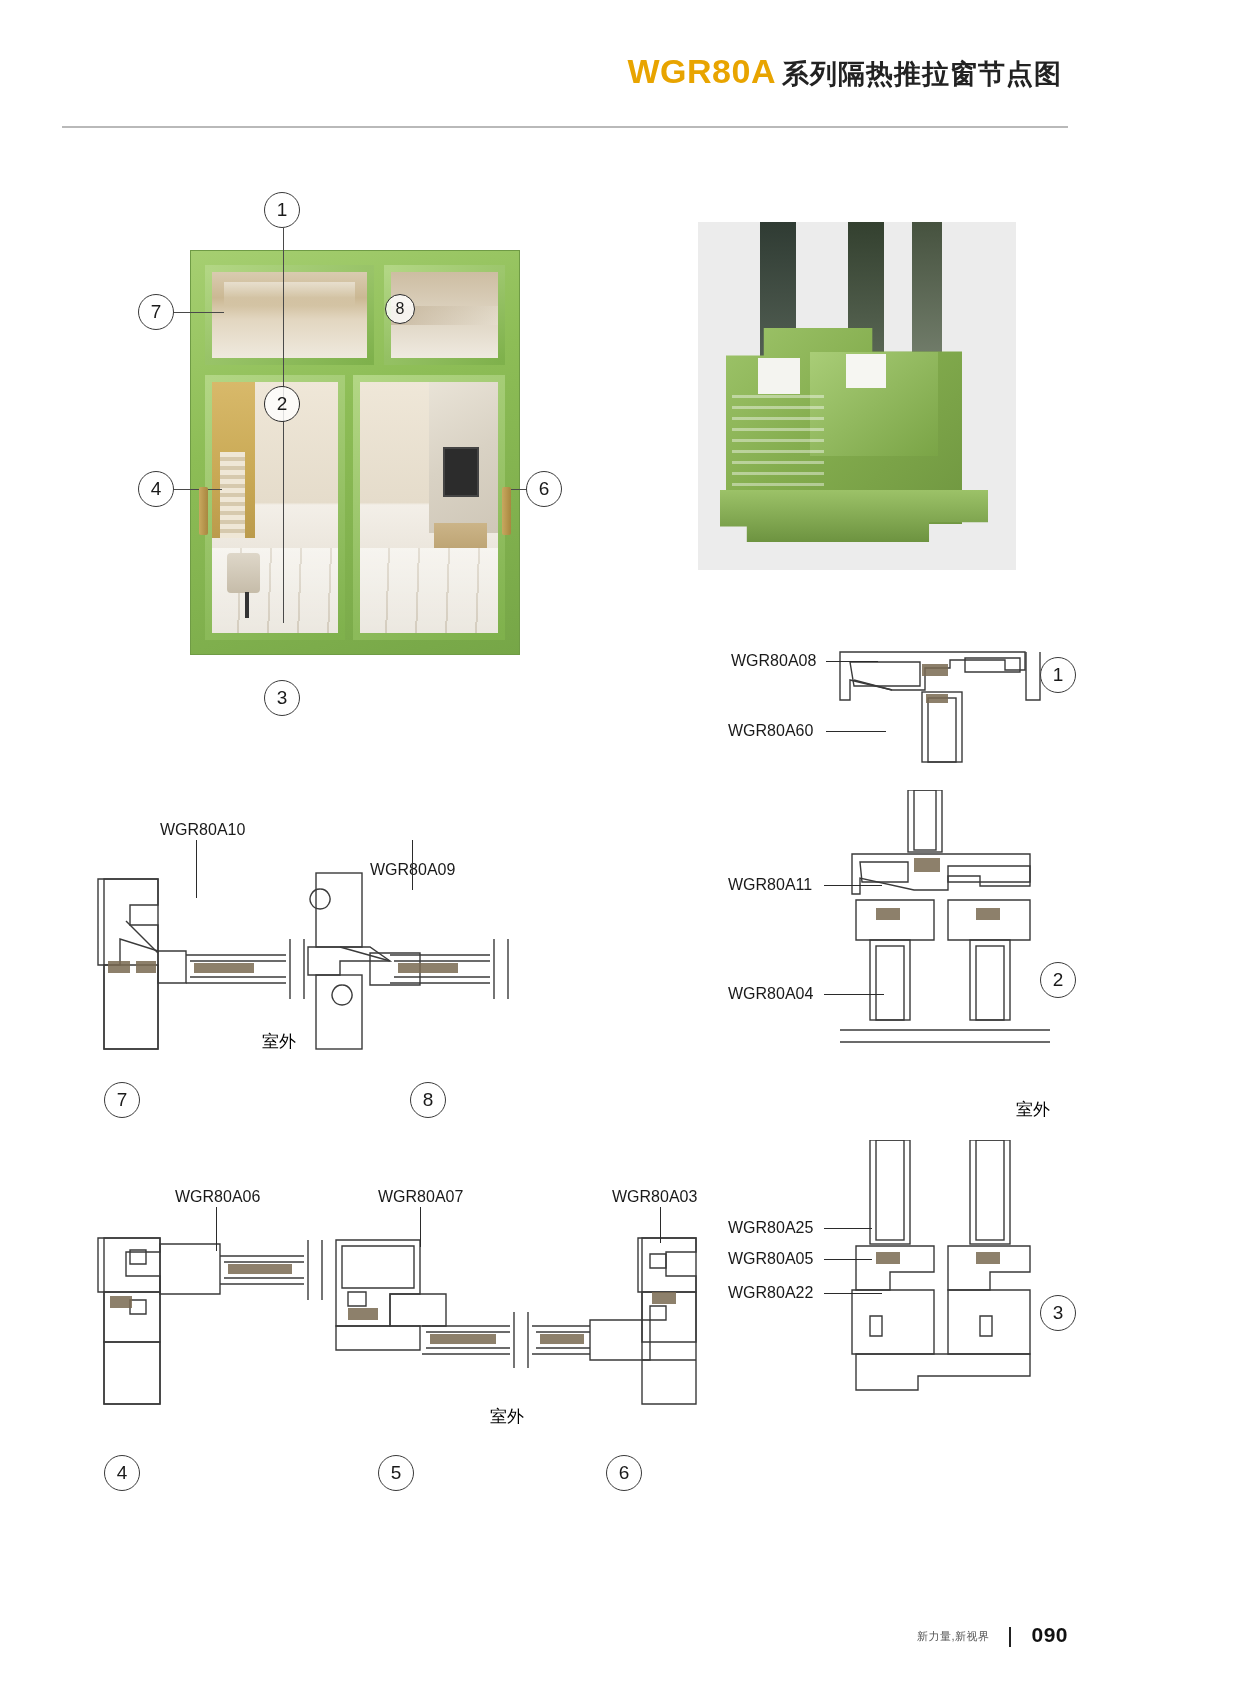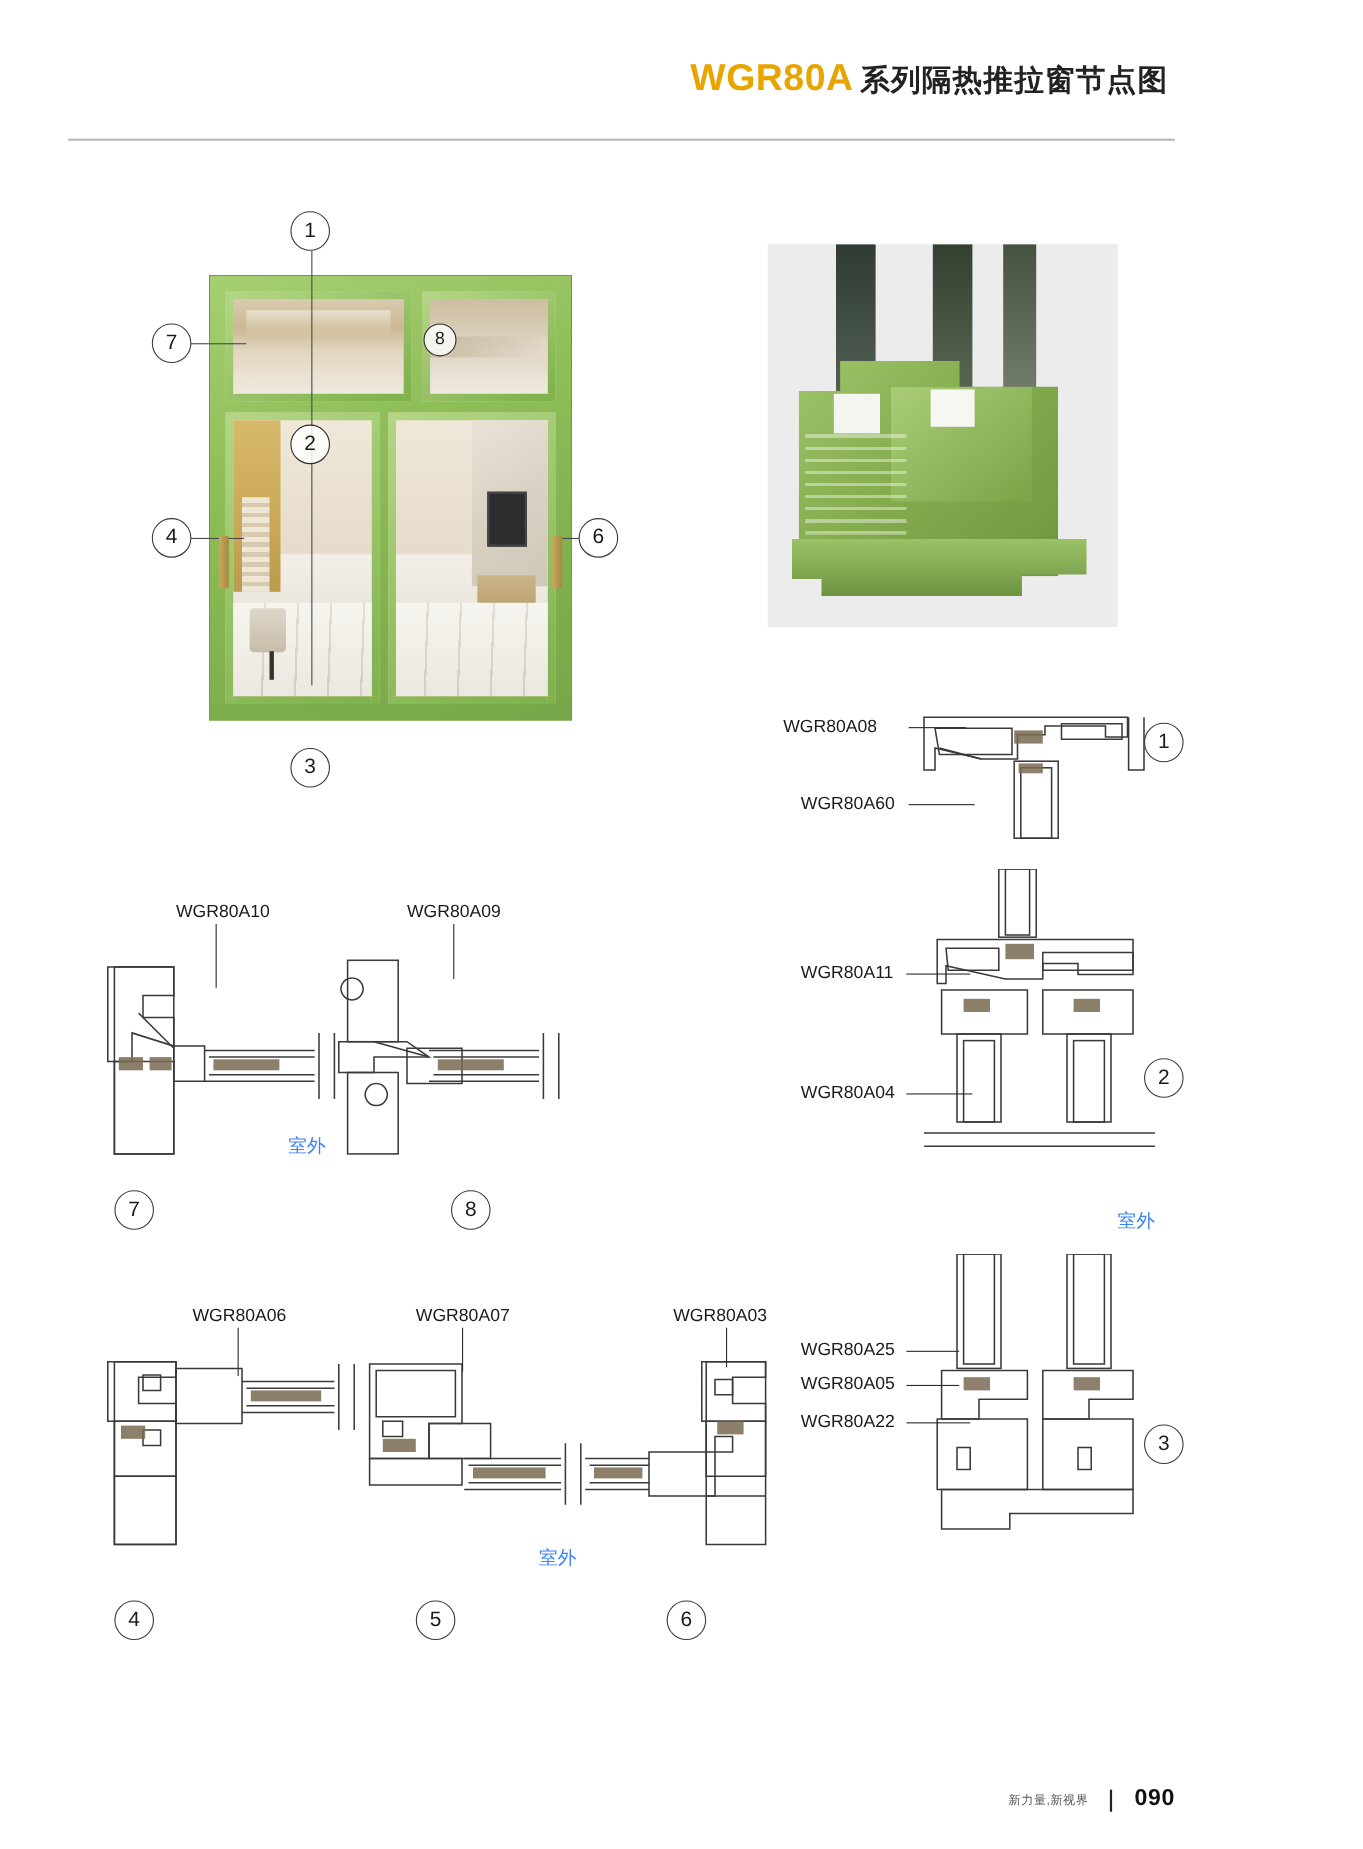--- a/index.html
+++ b/index.html
@@ -242,21 +242,21 @@
     position: absolute;
     font-size: 16px;
     color: #1a1a1a;
     white-space: nowrap;
   }
   .lbl-line { position: absolute; height: 1.2px; background: #2b2b2b; }
   .lbl-line-v { position: absolute; width: 1.2px; background: #2b2b2b; }
   .outdoor {
     position: absolute;
     font-size: 17px;
-    color: #3b82f6;
+    color: #000000;
     white-space: nowrap;
   }
 
   
   .footer {
     position: absolute;
     right: 62px; bottom: 34px;
     display: flex;
     align-items: flex-end;
     gap: 20px;
@@ -358,21 +358,21 @@
       <rect x="98" y="58" width="28" height="64"></rect>
       <path d="M135,18 H190 V32 H135 Z"></path>
       <path d="M196,12 V60 H210 V12"></path>
       <path d="M62,50 L24,40"></path>
     </g>
     <g fill="#7a6a52" opacity="0.85">
       <rect x="92" y="24" width="26" height="12"></rect>
       <rect x="96" y="54" width="22" height="9"></rect>
     </g>
   </svg>
-  <div class="lbl" style="left:712px; top:652px;">WGR80A08</div>
+  <div class="lbl" style="left:731px; top:652px;">WGR80A08</div>
   <div class="lbl-line" style="left:826px; top:661px; width:52px;"></div>
   <div class="lbl" style="left:728px; top:722px;text-align:right;">WGR80A60</div>
   <div class="lbl-line" style="left:826px; top:731px; width:60px;"></div>
   <div class="bubble" style="left:1040px; top:657px;">1</div>
 
   <svg class="node-svg" style="left:830px; top:790px;" width="230" height="320" viewBox="0 0 230 320">
     <g fill="none" stroke="#3a3a3a" stroke-width="1.4">
       <rect x="78" y="0" width="34" height="62"></rect>
       <rect x="84" y="0" width="22" height="60"></rect>
       <path d="M22,64 H200 V96 H150 V86 H118 V100 H84 L30,88 V104 H22 Z"></path>
@@ -459,21 +459,21 @@
     </g>
     <g fill="#7a6a52" opacity="0.85">
       <rect x="18" y="96" width="22" height="12"></rect>
       <rect x="46" y="96" width="20" height="12"></rect>
       <rect x="104" y="98" width="60" height="10"></rect>
       <rect x="308" y="98" width="60" height="10"></rect>
     </g>
   </svg>
   <div class="lbl" style="left:160px; top:821px;">WGR80A10</div>
   <div class="lbl-line-v" style="left:196px; top:840px; height:58px;"></div>
-  <div class="lbl" style="left:370px; top:821px;">WGR80A09</div>
+  <div class="lbl" style="left:370px; top:861px;">WGR80A09</div>
   <div class="lbl-line-v" style="left:412px; top:840px; height:50px;"></div>
   <div class="outdoor" style="left:262px; top:1030px;">室外</div>
   <div class="bubble" style="left:104px; top:1082px;">7</div>
   <div class="bubble" style="left:410px; top:1082px;">8</div>
 
   <svg class="node-svg" style="left:90px; top:1230px;" width="610" height="190" viewBox="0 0 610 190">
     <g fill="none" stroke="#3a3a3a" stroke-width="1.4">
 
       <path d="M8,8 H70 V22 H36 V46 H70 V62 H8 Z"></path>
       <rect x="14" y="8" width="56" height="166"></rect>

